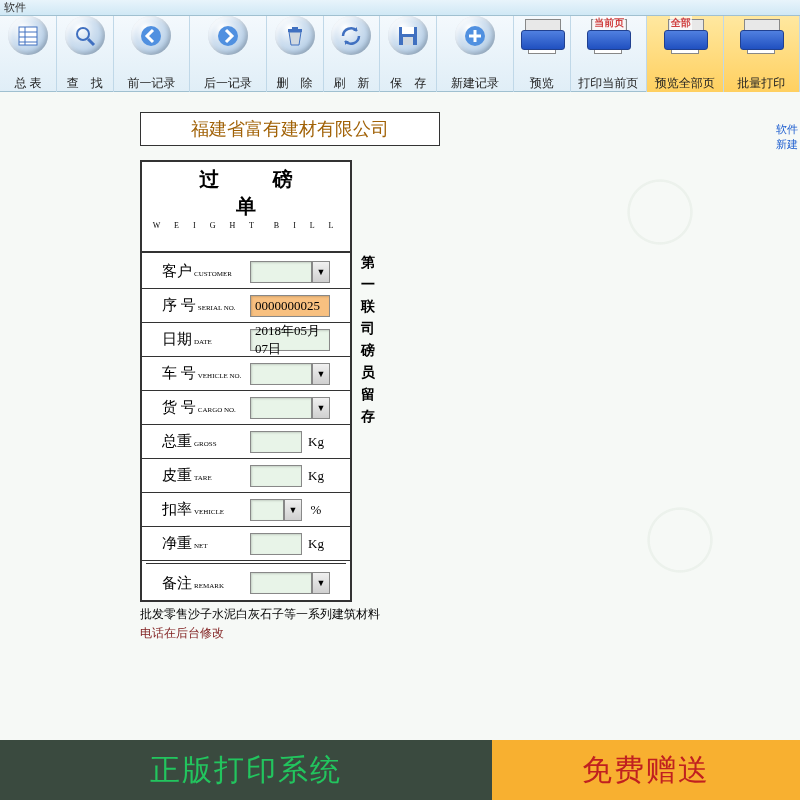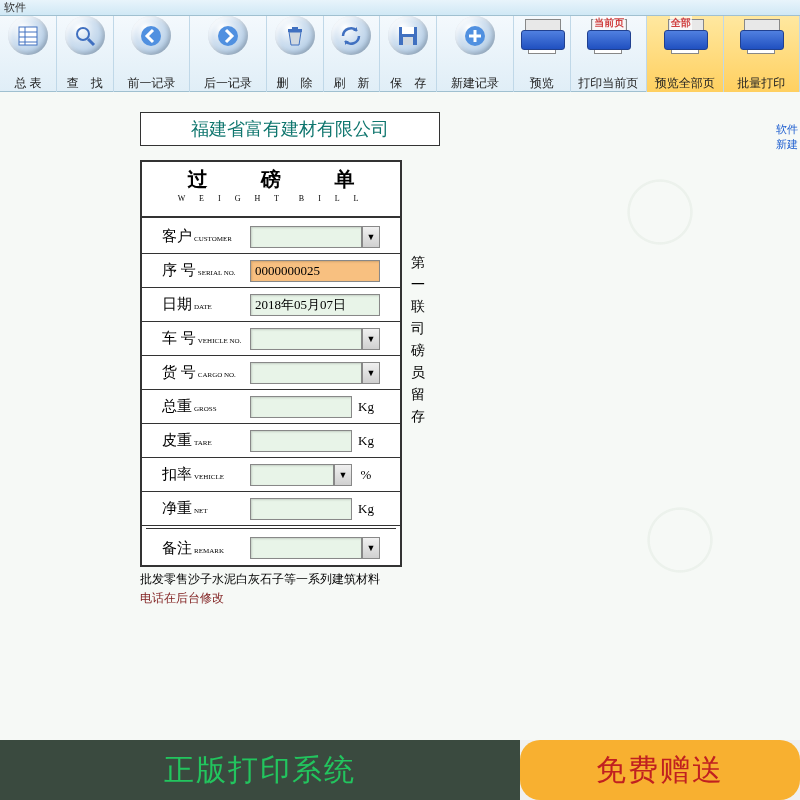--- a/index.html
+++ b/index.html
@@ -18,42 +18,42 @@
 .tb-printer .slot { position: absolute; left: 11px; top: 30px; width: 28px; height: 8px; background: #fff; border: 1px solid #888; }
 .tb-printer .tag { position: absolute; top: 0; left: 10px; font-size: 10px; color: #d04040; font-weight: bold; z-index:2; background: rgba(255,255,255,0.7); padding: 0 1px; }
 .tb-label { font-size: 12px; color: #222; white-space: nowrap; }
 .workspace { position: absolute; top: 92px; left: 0; right: 0; bottom: 60px; background: #f6f9f6; }
 .workspace::before, .workspace::after { content: ""; position: absolute; width: 120px; height: 120px; border-radius: 50%; background: radial-gradient(circle, transparent 35%, rgba(180,200,180,0.15) 36%, rgba(180,200,180,0.15) 38%, transparent 39%); }
 .workspace::before { top: 60px; right: 80px; }
 .workspace::after { bottom: 140px; right: 60px; }
 .sidelinks { position: absolute; right: 2px; top: 30px; font-size: 11px; }
 .sidelinks a { color: #2060d0; display: block; text-decoration: none; }
 .form-wrap { position: absolute; left: 140px; top: 20px; width: 300px; }
-.company { font-size: 18px; color: #0f766e; border: 1px solid #333; padding: 4px 8px; text-align: center; background: #fff; font-family: "KaiTi", serif; }
-.form-box { border: 2px solid #333; margin-top: 14px; background: #fff; width: 262px; position: relative; }
+.company { font-size: 18px; color: #a16207; border: 1px solid #333; padding: 4px 8px; text-align: center; background: #fff; font-family: "KaiTi", serif; }
+.form-box { border: 2px solid #333; margin-top: 14px; background: #fff; width: 212px; position: relative; }
 .form-title { text-align: center; padding: 4px 0 2px; }
 .form-title-main { font-size: 20px; letter-spacing: 24px; padding-left: 24px; font-family: "SimHei", sans-serif; font-weight: bold; }
-.form-title-sub { font-size: 8px; letter-spacing: 6px; border-bottom: 2px solid #333; padding-bottom: 12px; }
+.form-title-sub { font-size: 8px; letter-spacing: 6px; border-bottom: 2px solid #333; padding-bottom: 20px; }
 .frow { display: flex; align-items: center; height: 34px; border-bottom: 1px solid #333; padding: 0 20px; }
 .frow.last { border-bottom: none; }
 .flabel { width: 88px; font-size: 13px; display: flex; align-items: baseline; gap: 2px; }
 .flabel .cn { font-size: 15px; }
 .flabel .en { font-size: 7px; }
 .finput { flex: 1; height: 22px; background: #e8f4e8; border: 1px solid #888; box-shadow: inset 1px 1px 2px rgba(0,0,0,0.15); padding: 0 4px; font-size: 13px; display: flex; align-items: center; font-family: inherit; }
 .finput.orange { background: #f8c080; }
 .fselect { flex: 1; height: 22px; display: flex; }
 .fselect .sel-body { flex: 1; background: #e8f4e8; border: 1px solid #888; box-shadow: inset 1px 1px 2px rgba(0,0,0,0.15); }
 .fselect .sel-btn { width: 18px; background: linear-gradient(#f0f0f0, #d0d0d0); border: 1px solid #888; display: flex; align-items: center; justify-content: center; font-size: 9px; }
 .funit { width: 28px; text-align: center; font-size: 13px; }
-.side-text { position: absolute; right: -26px; top: 90px; width: 16px; font-size: 14px; line-height: 22px; text-align: center; }
+.side-text { position: absolute; right: -26px; top: 90px; width: 16px; font-size: 14px; line-height: 22px; text-align: center; font-weight: bold; }
 .footer-note { font-size: 12px; margin-top: 4px; }
 .footer-note2 { font-size: 12px; color: #7f1d1d; margin-top: 2px; }
 .banner { position: absolute; bottom: 0; left: 0; right: 0; height: 60px; display: flex; }
 .banner-left { flex: 1; background: #3a4a3f; color: #22c55e; display: flex; align-items: center; justify-content: center; font-size: 30px; font-family: "SimHei", sans-serif; letter-spacing: 2px; }
-.banner-right { width: 280px; background: #f8b030; color: #c02020; display: flex; align-items: center; justify-content: center; font-size: 30px; font-family: "SimHei", sans-serif; letter-spacing: 2px; border-radius: 20px; }
+.banner-right { width: 308px; background: #f8b030; color: #c02020; display: flex; align-items: center; justify-content: center; font-size: 30px; font-family: "SimHei", sans-serif; letter-spacing: 2px; }
 .sep-line { height: 1px; background: #333; margin: 2px 4px; }
 </style>
 </head>
 <body>
 
 <div class="window">
   <div class="titlebar">软件</div>
 
   <div class="toolbar" id="toolbar">
       <div class="tb-btn">

